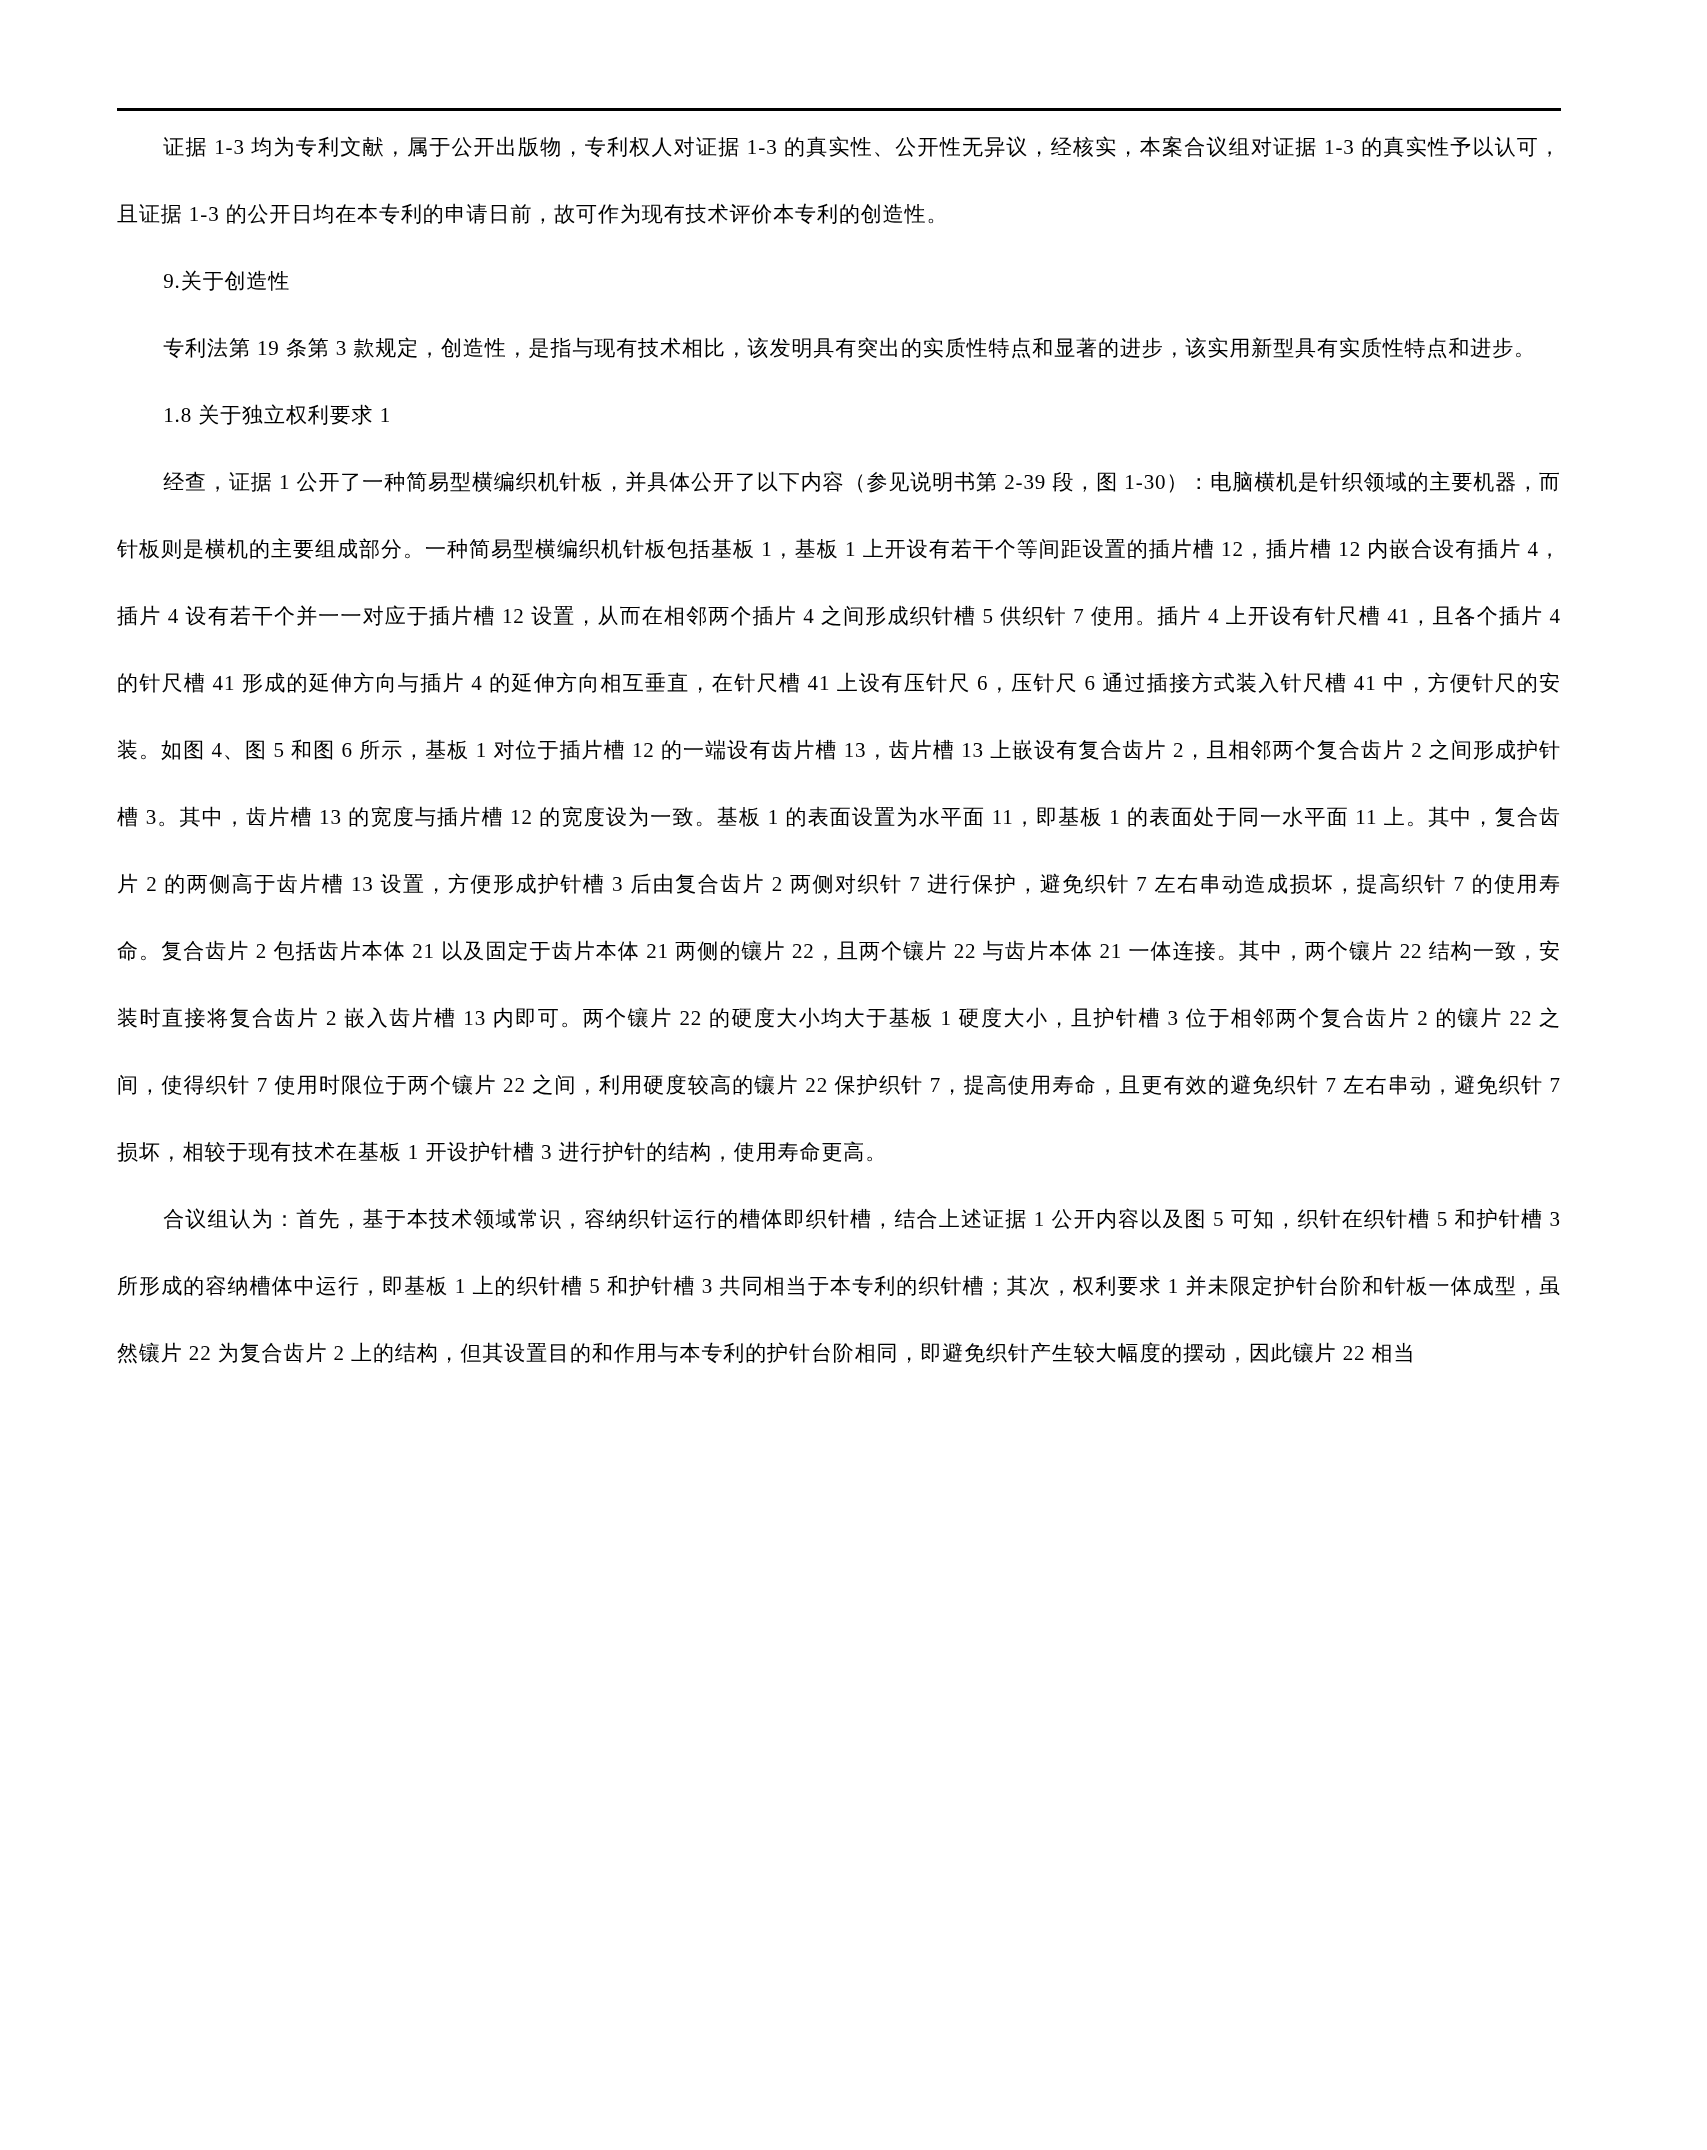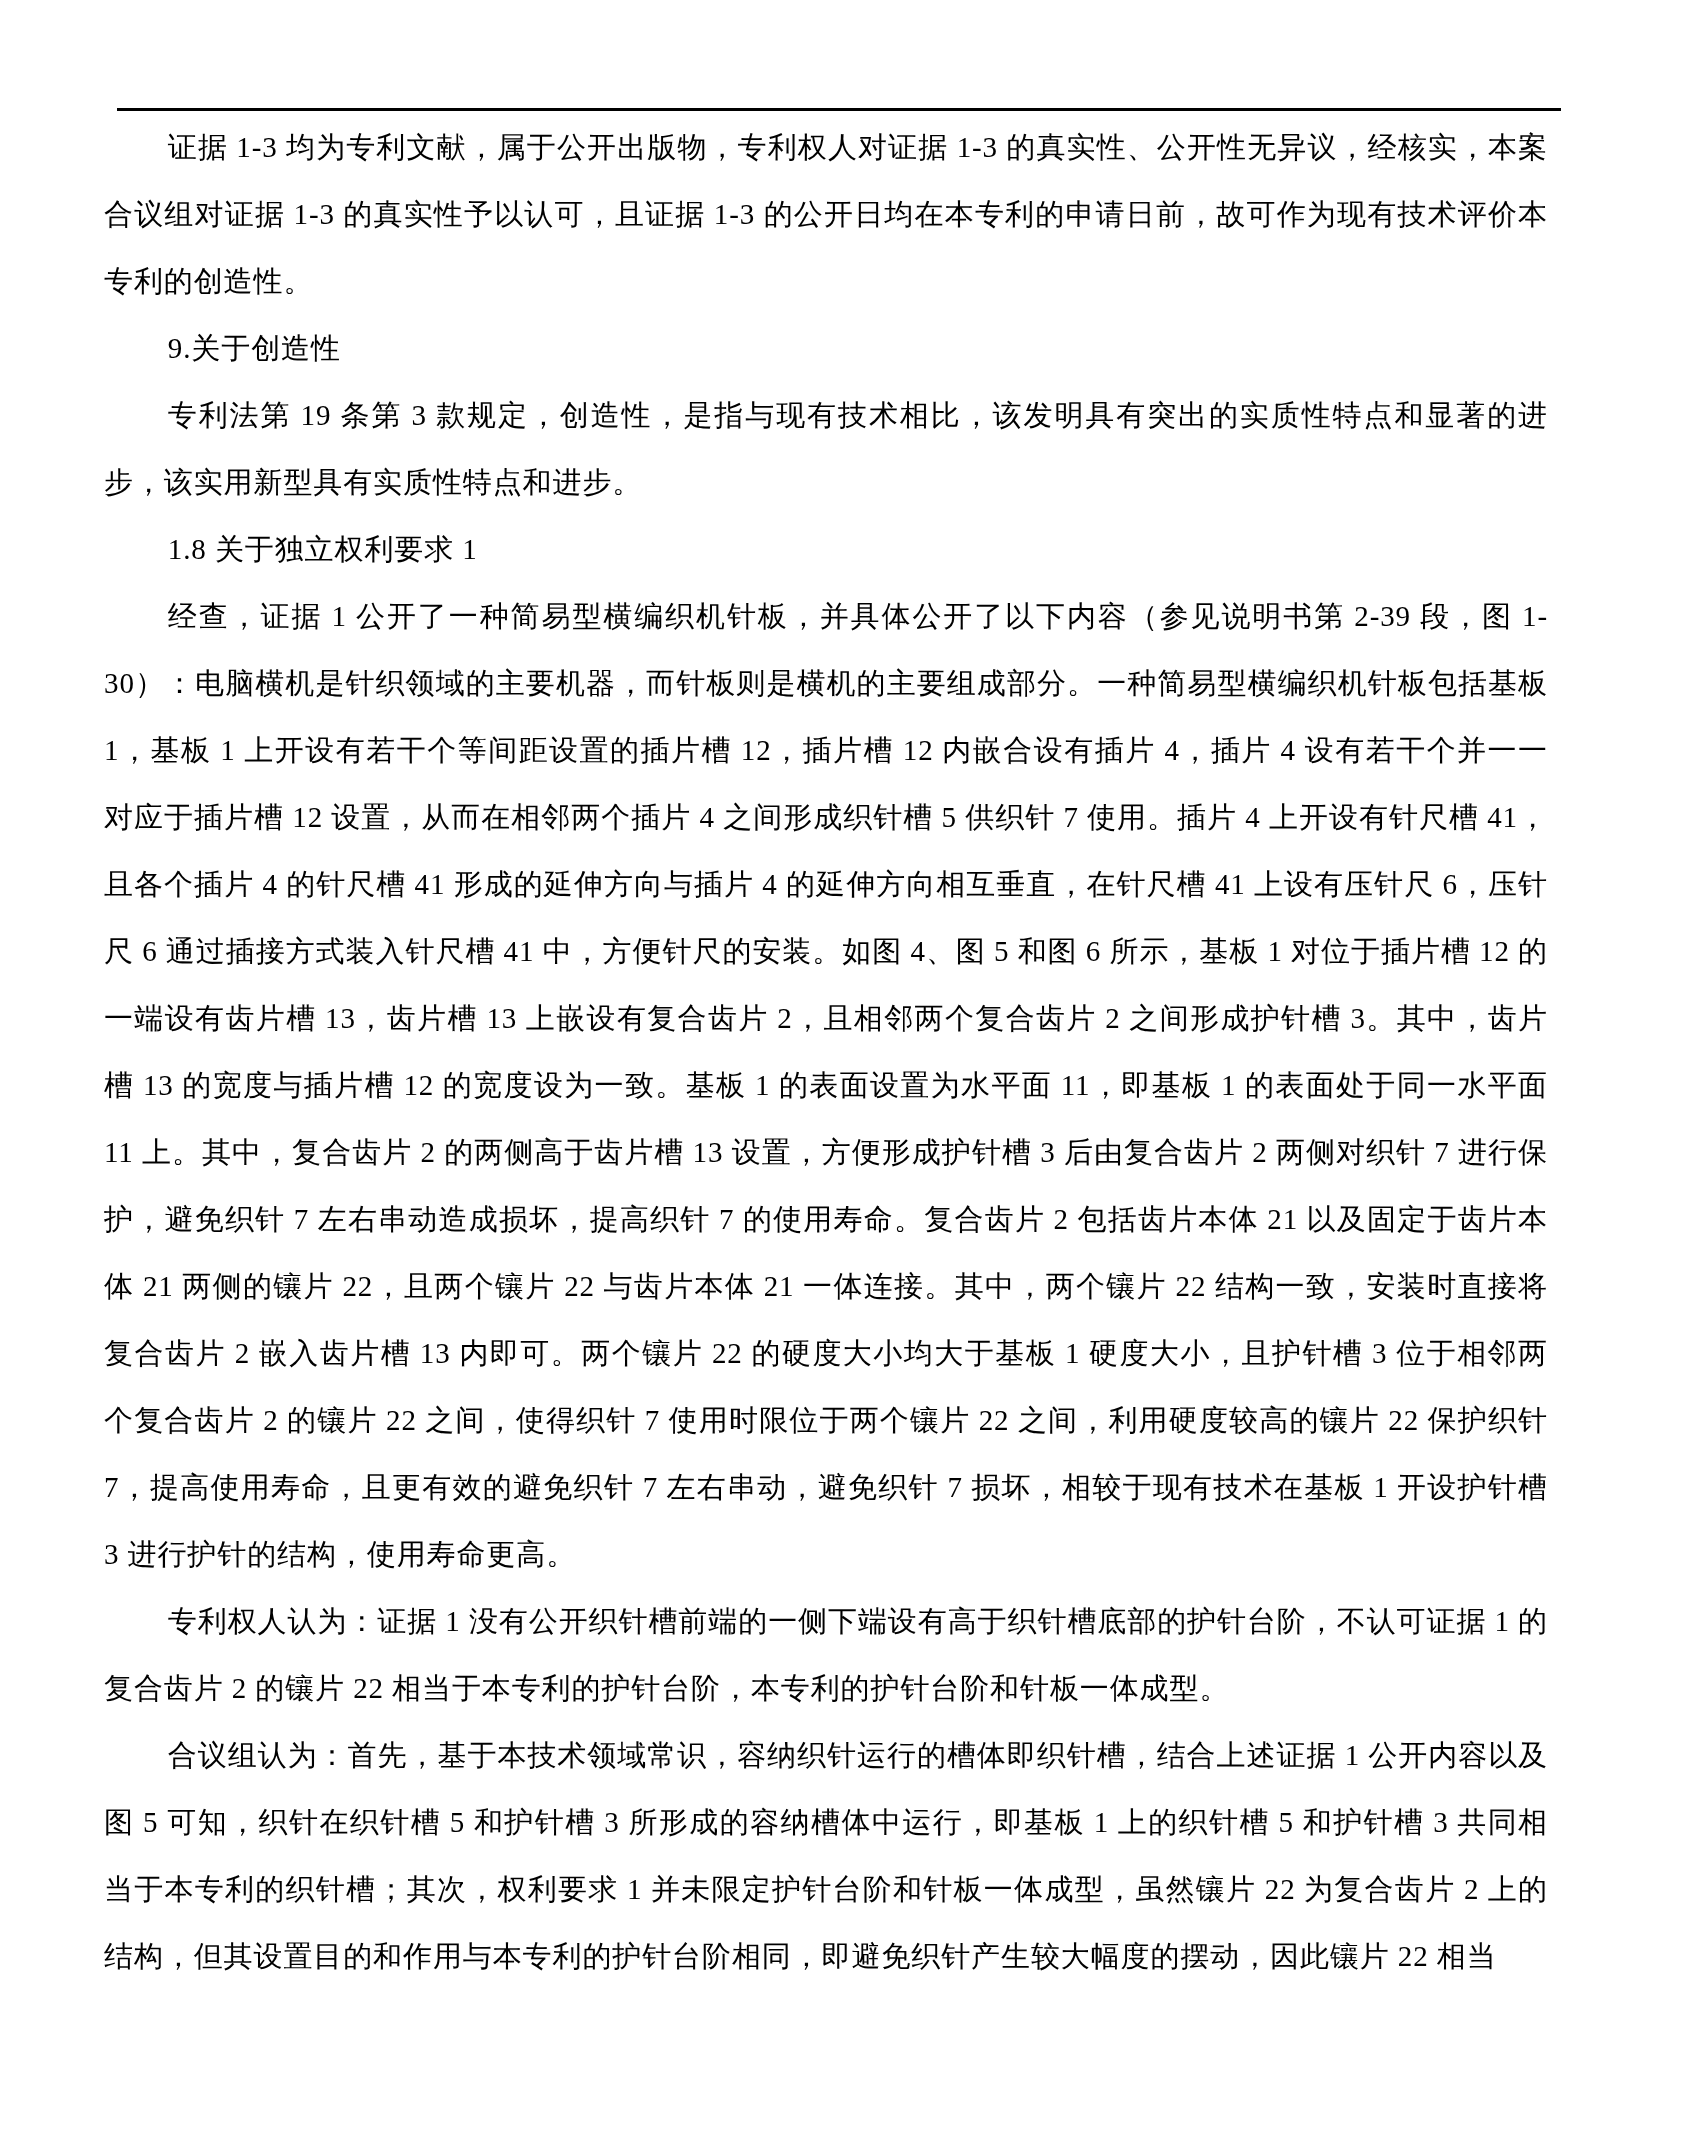--- a/index.html
+++ b/index.html
@@ -19,24 +19,24 @@
   .header-rule {
     position: absolute;
     left: 117px;
     top: 108px;
     width: 1444px;
     height: 3.4px;
     background: #000000;
   }
   .doc-body {
     position: absolute;
-    left: 104px;
+    left: 117px;
     top: 114px;
     width: 1444px;
-    font-size: 29px;
+    font-size: 21px;
     line-height: 67px;
     letter-spacing: 0.9px;
     text-align: justify;
     text-justify: inter-character;
   }
   .doc-body p {
     margin: 0;
     padding: 0;
     text-indent: 2.2em;
   }
@@ -47,18 +47,17 @@
 <div class="page">
 
   <div class="header-rule"></div>
 
   <div class="doc-body">
     <p>证据 1-3 均为专利文献，属于公开出版物，专利权人对证据 1-3 的真实性、公开性无异议，经核实，本案合议组对证据 1-3 的真实性予以认可，且证据 1-3 的公开日均在本专利的申请日前，故可作为现有技术评价本专利的创造性。</p>
     <p>9.关于创造性</p>
     <p>专利法第 19 条第 3 款规定，创造性，是指与现有技术相比，该发明具有突出的实质性特点和显著的进步，该实用新型具有实质性特点和进步。</p>
     <p>1.8 关于独立权利要求 1</p>
     <p>经查，证据 1 公开了一种简易型横编织机针板，并具体公开了以下内容（参见说明书第 2-39 段，图 1-30）：电脑横机是针织领域的主要机器，而针板则是横机的主要组成部分。一种简易型横编织机针板包括基板 1，基板 1 上开设有若干个等间距设置的插片槽 12，插片槽 12 内嵌合设有插片 4，插片 4 设有若干个并一一对应于插片槽 12 设置，从而在相邻两个插片 4 之间形成织针槽 5 供织针 7 使用。插片 4 上开设有针尺槽 41，且各个插片 4 的针尺槽 41 形成的延伸方向与插片 4 的延伸方向相互垂直，在针尺槽 41 上设有压针尺 6，压针尺 6 通过插接方式装入针尺槽 41 中，方便针尺的安装。如图 4、图 5 和图 6 所示，基板 1 对位于插片槽 12 的一端设有齿片槽 13，齿片槽 13 上嵌设有复合齿片 2，且相邻两个复合齿片 2 之间形成护针槽 3。其中，齿片槽 13 的宽度与插片槽 12 的宽度设为一致。基板 1 的表面设置为水平面 11，即基板 1 的表面处于同一水平面 11 上。其中，复合齿片 2 的两侧高于齿片槽 13 设置，方便形成护针槽 3 后由复合齿片 2 两侧对织针 7 进行保护，避免织针 7 左右串动造成损坏，提高织针 7 的使用寿命。复合齿片 2 包括齿片本体 21 以及固定于齿片本体 21 两侧的镶片 22，且两个镶片 22 与齿片本体 21 一体连接。其中，两个镶片 22 结构一致，安装时直接将复合齿片 2 嵌入齿片槽 13 内即可。两个镶片 22 的硬度大小均大于基板 1 硬度大小，且护针槽 3 位于相邻两个复合齿片 2 的镶片 22 之间，使得织针 7 使用时限位于两个镶片 22 之间，利用硬度较高的镶片 22 保护织针 7，提高使用寿命，且更有效的避免织针 7 左右串动，避免织针 7 损坏，相较于现有技术在基板 1 开设护针槽 3 进行护针的结构，使用寿命更高。</p>
-    <p>专利权人认为：证据 1 没有公开织针槽前端的一侧下端设有高于织针槽底部的护针台阶，不认可证据 1 的复合齿片 2 的镶片 22 相当于本专利的护针台阶，本专利的护针台阶和针板一体成型。</p>
     <p>合议组认为：首先，基于本技术领域常识，容纳织针运行的槽体即织针槽，结合上述证据 1 公开内容以及图 5 可知，织针在织针槽 5 和护针槽 3 所形成的容纳槽体中运行，即基板 1 上的织针槽 5 和护针槽 3 共同相当于本专利的织针槽；其次，权利要求 1 并未限定护针台阶和针板一体成型，虽然镶片 22 为复合齿片 2 上的结构，但其设置目的和作用与本专利的护针台阶相同，即避免织针产生较大幅度的摆动，因此镶片 22 相当</p>
   </div>
 
 </div>
 
 
 </body></html>

